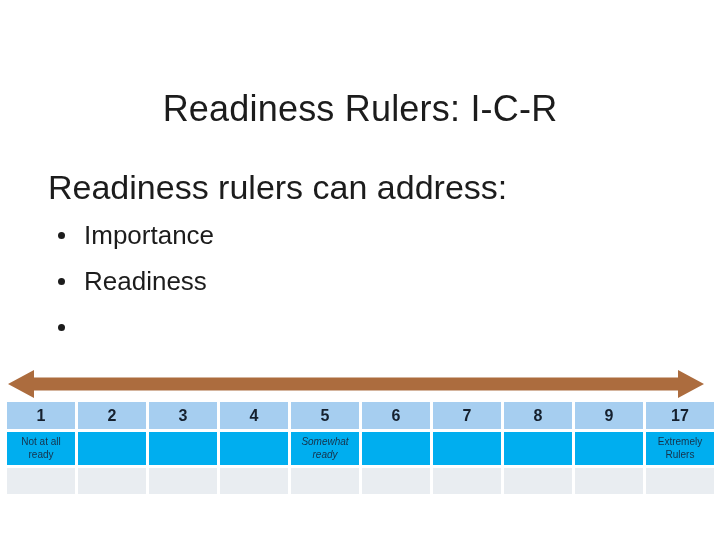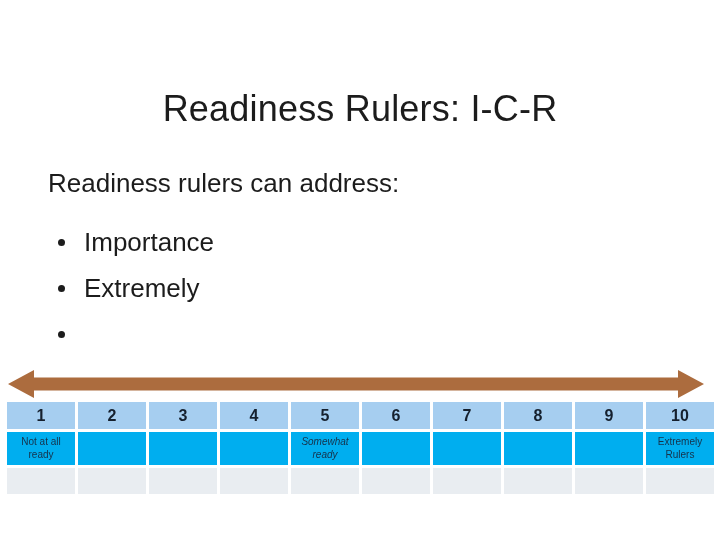--- a/index.html
+++ b/index.html
@@ -26,27 +26,27 @@
     text-align: center;
     font-size: 36px;
     font-weight: 400;
     letter-spacing: 0.2px;
     color: var(--text, #1c1c1c);
   }
   .subtitle {
     position: absolute;
     top: 168px;
     left: 48px;
-    font-size: 26px;
+    font-size: 34px;
     font-weight: 400;
     color: var(--text, #1c1c1c);
   }
   .bullets {
     position: absolute;
-    top: 219px;
+    top: 212px;
     left: 58px;
     margin: 0;
     padding: 0;
     list-style: none;
   }
   .bullets li {
     display: flex;
     align-items: center;
     height: 46px;
     font-size: 26px;
@@ -114,21 +114,21 @@
 
   <div class="subtitle">Readiness rulers can address:</div>
 
   <ul class="bullets">
     <li>
       <span class="dot"></span>
       <span>Importance</span>
     </li>
     <li>
       <span class="dot"></span>
-      <span>Extremely</span>
+      <span>Readiness</span>
     </li>
     <li>
       <span class="dot"></span>
     </li>
   </ul>
 
   <svg class="arrow" viewBox="0 0 696 28" preserveAspectRatio="none">
     <polygon points="0,14 26,0 26,7.5 670,7.5 670,0 696,14 670,28 670,20.5 26,20.5 26,28"></polygon>
   </svg>
 
@@ -136,21 +136,21 @@
 
     <div class="cell num">1</div>
     <div class="cell num">2</div>
     <div class="cell num">3</div>
     <div class="cell num">4</div>
     <div class="cell num">5</div>
     <div class="cell num">6</div>
     <div class="cell num">7</div>
     <div class="cell num">8</div>
     <div class="cell num">9</div>
-    <div class="cell num">10</div>
+    <div class="cell num">17</div>
 
     <div class="cell lab">Not at all ready</div>
     <div class="cell lab"></div>
     <div class="cell lab"></div>
     <div class="cell lab"></div>
     <div class="cell lab center">Somewhat ready</div>
     <div class="cell lab"></div>
     <div class="cell lab"></div>
     <div class="cell lab"></div>
     <div class="cell lab"></div>

